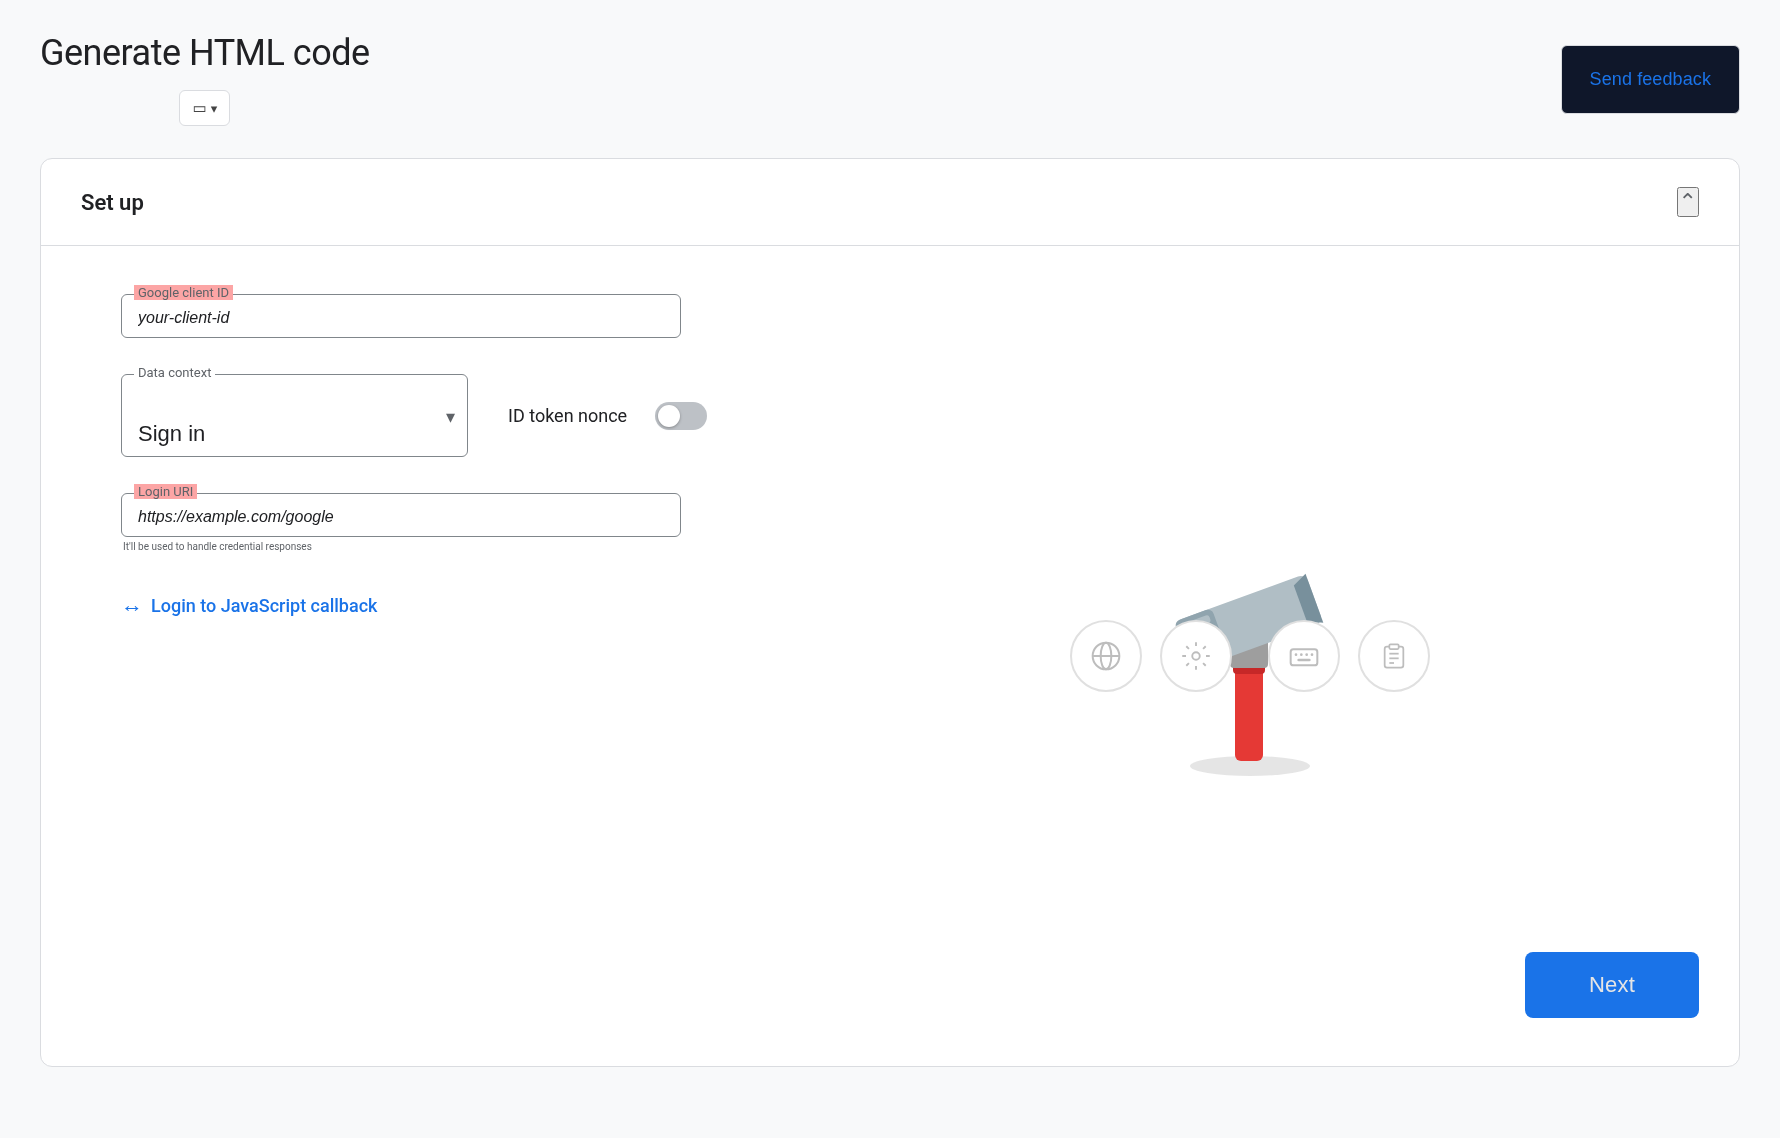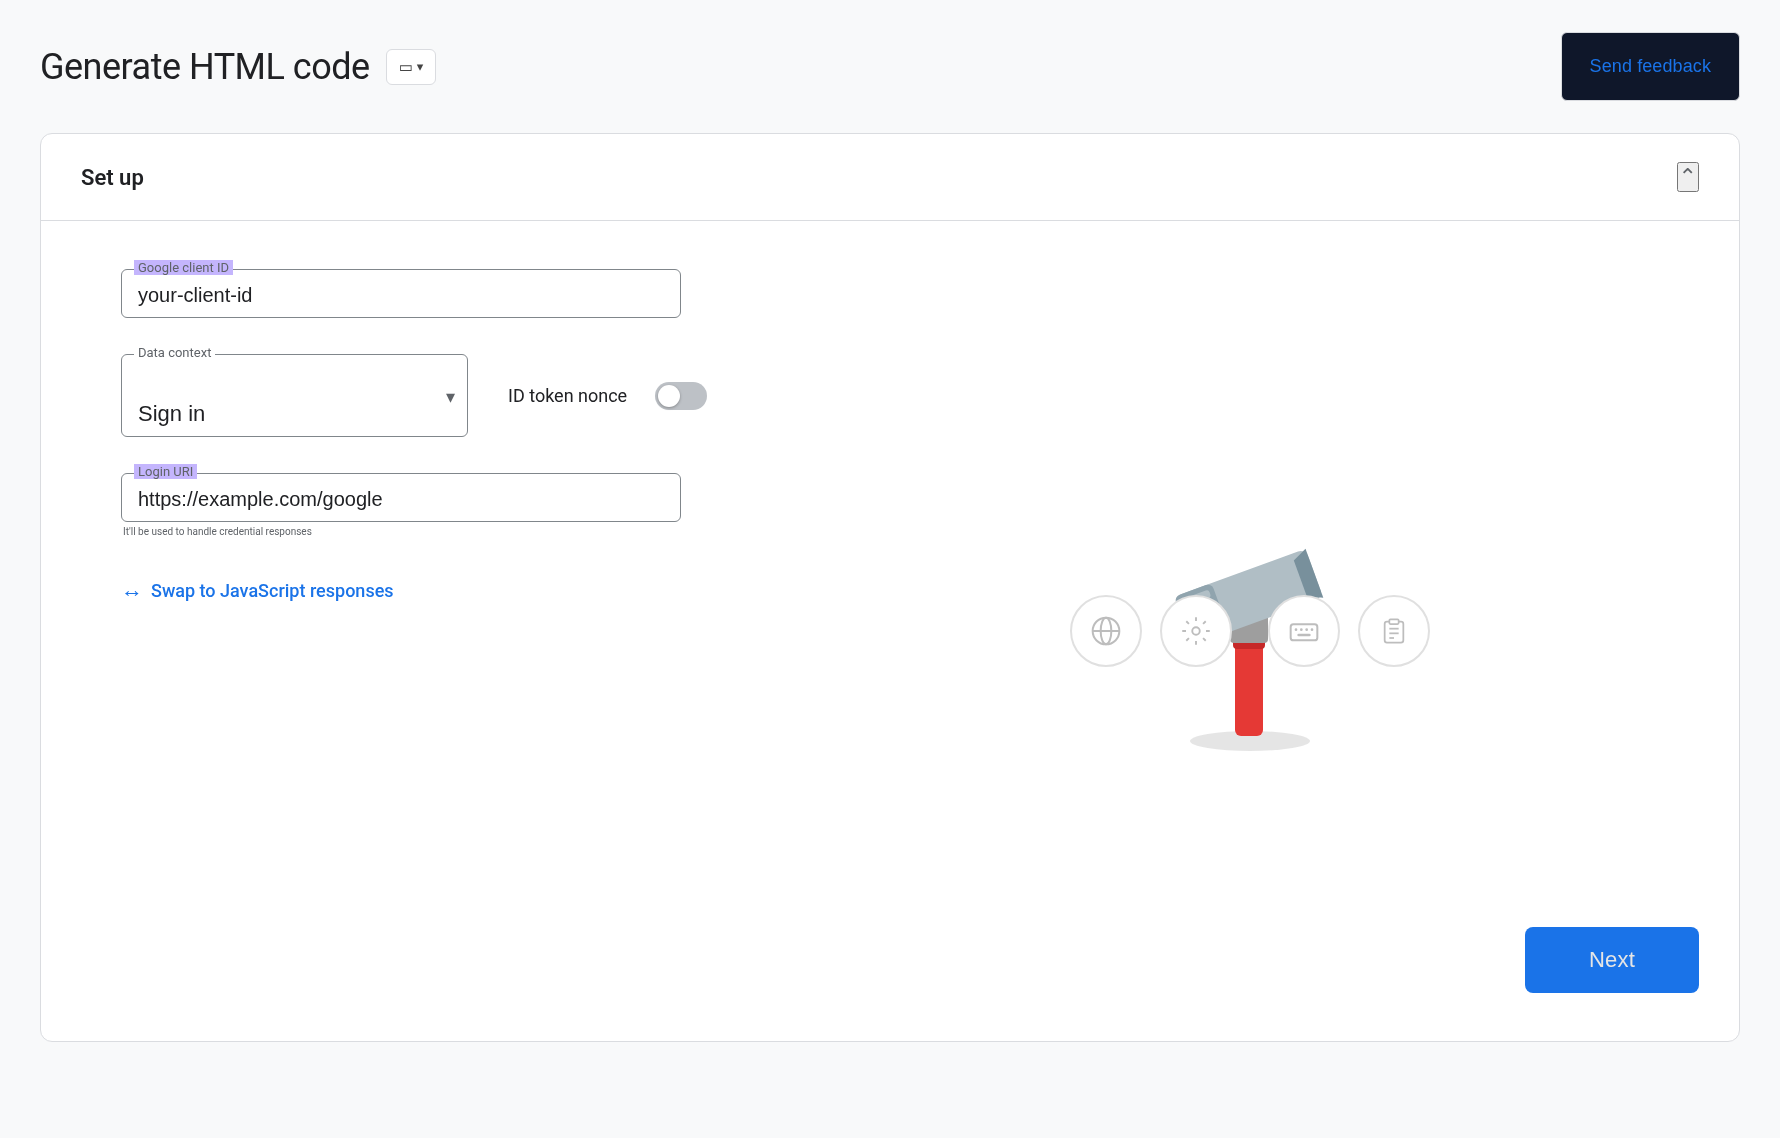--- a/index.html
+++ b/index.html
@@ -16,20 +16,21 @@
     .page-header {
       display: flex;
       align-items: center;
       justify-content: space-between;
       margin-bottom: 32px;
     }
     .page-title-area {
       display: flex;
       align-items: center;
       gap: 16px;
+      flex-direction: column;
     }
     .page-title {
       font-size: 36px;
       font-weight: 400;
       color: #202124;
       letter-spacing: -0.5px;
     }
     .bookmark-btn {
       display: flex;
       align-items: center;
@@ -102,33 +103,34 @@
       border: 1.5px solid #80868b;
       border-radius: 6px;
       padding: 12px 16px 10px;
       background: white;
       width: 560px;
     }
     .field-label {
       position: absolute;
       top: -10px;
       left: 12px;
-      background: #c4b5fd;
+      background: #fca5a5;
       padding: 0 4px;
       font-size: 13px;
       color: #5f6368;
     }
     .field-input {
       border: none;
       outline: none;
-      font-size: 20px;
+      font-size: 16px;
       color: #202124;
       width: 100%;
       background: transparent;
       padding-top: 2px;
+      font-style: italic;
     }
 
     
     .select-wrapper {
       position: relative;
       border: 1.5px solid #80868b;
       border-radius: 6px;
       padding: 10px 16px 10px;
       background: white;
       width: 347px;
@@ -318,21 +320,21 @@
       <div>
         <div class="field-wrapper">
           <span class="field-label">Login URI</span>
           <input class="field-input" type="text" value="https://example.com/google" style="">
         </div>
         <p class="helper-text">It'll be used to handle credential responses</p>
       </div>
 
       <a class="swap-link" href="#">
         <span style="font-size:22px;">↔</span>
-        <span>Swap to JavaScript responses</span>
+        <span>Login to JavaScript callback</span>
       </a>
     </div>
 
     <div class="illustration-area">
       <div class="hammer-container">
 
         <div class="circle-icon" style="left:20px; top:50%; transform:translateY(-50%);">
           <svg width="32" height="32" viewBox="0 0 24 24" fill="none" stroke="#bdbdbd" stroke-width="1.5">
             <circle cx="12" cy="12" r="10"></circle>
             <ellipse cx="12" cy="12" rx="4" ry="10"></ellipse>

